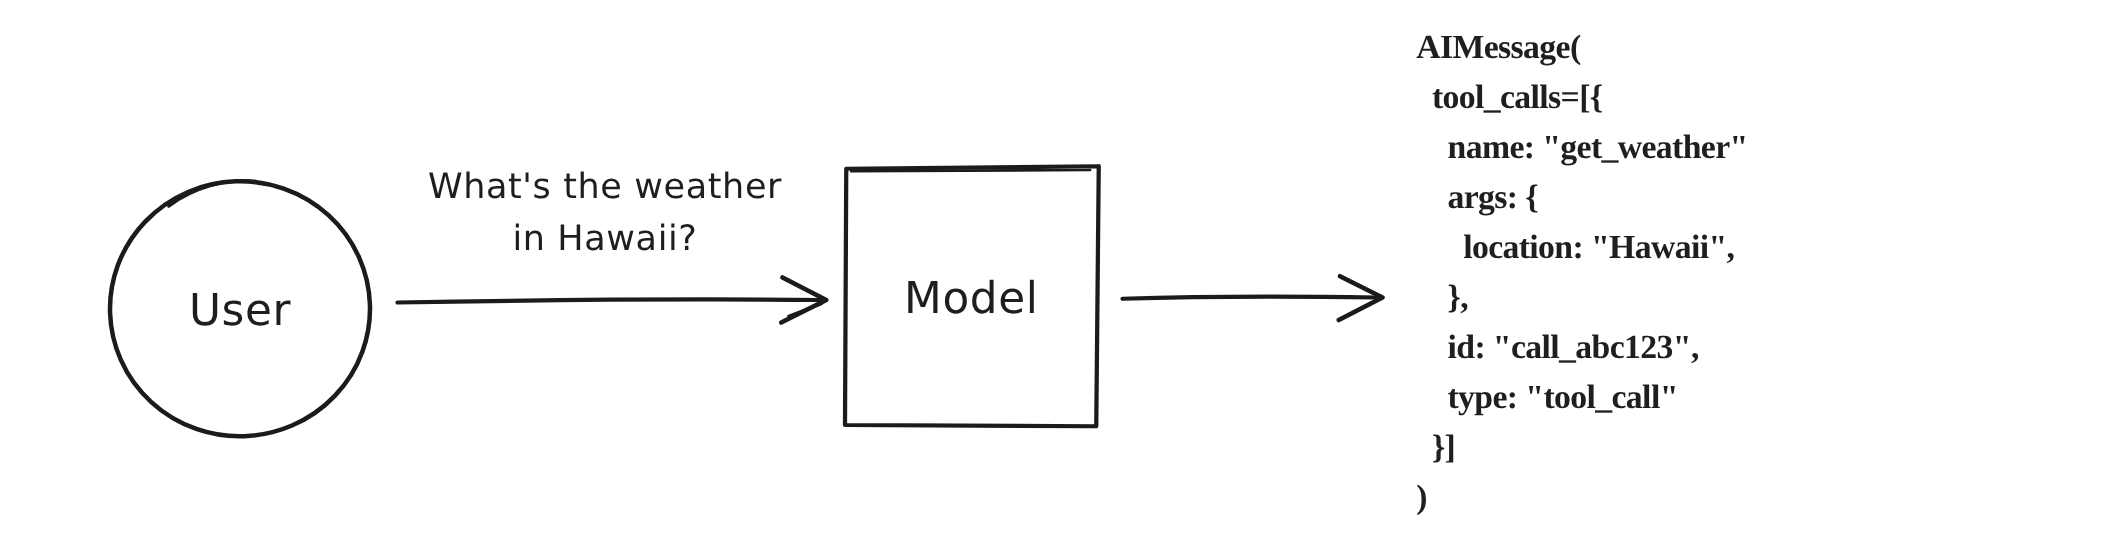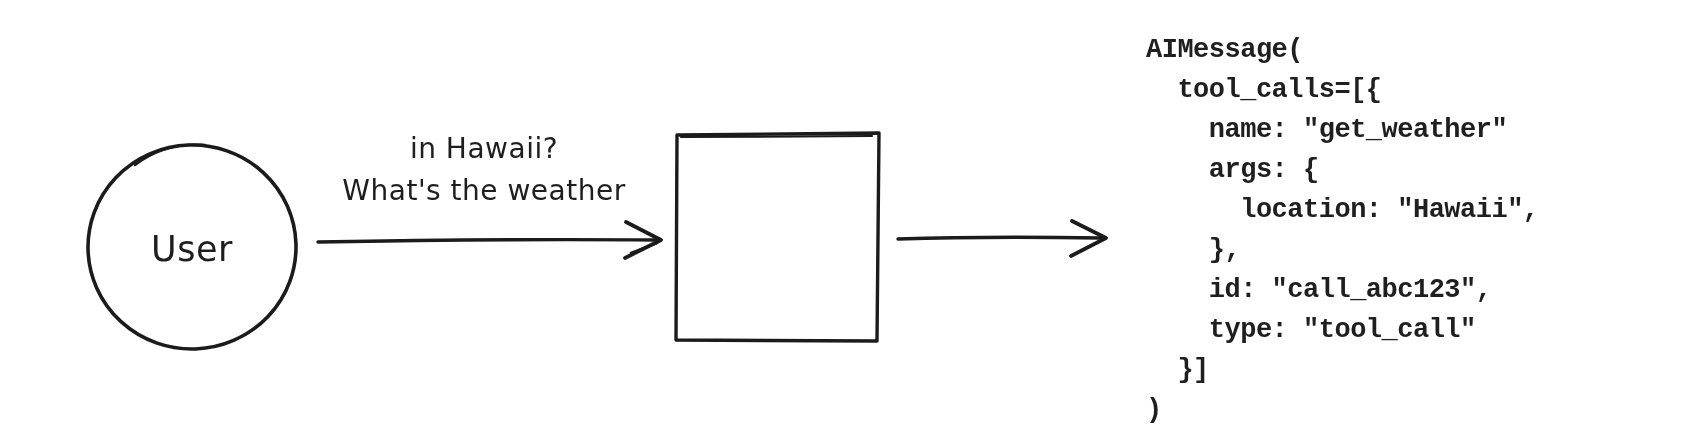--- a/index.html
+++ b/index.html
@@ -44,22 +44,22 @@
     font-weight: 500;
     letter-spacing: 0.5px;
     line-height: 42px;
     color: #1e1e1e;
     white-space: nowrap;
   }
   .code-block {
     position: absolute;
     left: 1130px;
     top: 14px;
-    margin: 16px;
-    font-family: Liberation Mono, monospace;
+    margin: 3px;
+    font-family: Liberation Serif, serif;
     font-size: 27px;
     font-weight: 700;
     line-height: 40px;
     letter-spacing: -0.5px;
     color: #1f1f1f;
     white-space: pre;
   }
 </style>
 </head>
 <body>
@@ -86,24 +86,25 @@
 
     <g>
       <path d="M 898 239 C 960 237 1040 237 1101 238" stroke-width="3.4"></path>
       <path d="M 1072 221 L 1106 238 L 1071 256" stroke-width="3.8"></path>
     </g>
   </svg>
 
   <div class="hand-label" style="left:192px; top:249px;">User</div>
 
   <div class="message-text">
+    <div>What's the weather</div>
     <div>in Hawaii?</div>
-    <div>What's the weather</div>
   </div>
 
+  <div class="hand-label" style="left:777px; top:239px;">Model</div>
 
   <pre class="code-block">AIMessage(
   tool_calls=[{
     name: "get_weather"
     args: {
       location: "Hawaii",
     },
     id: "call_abc123",
     type: "tool_call"
   }]

